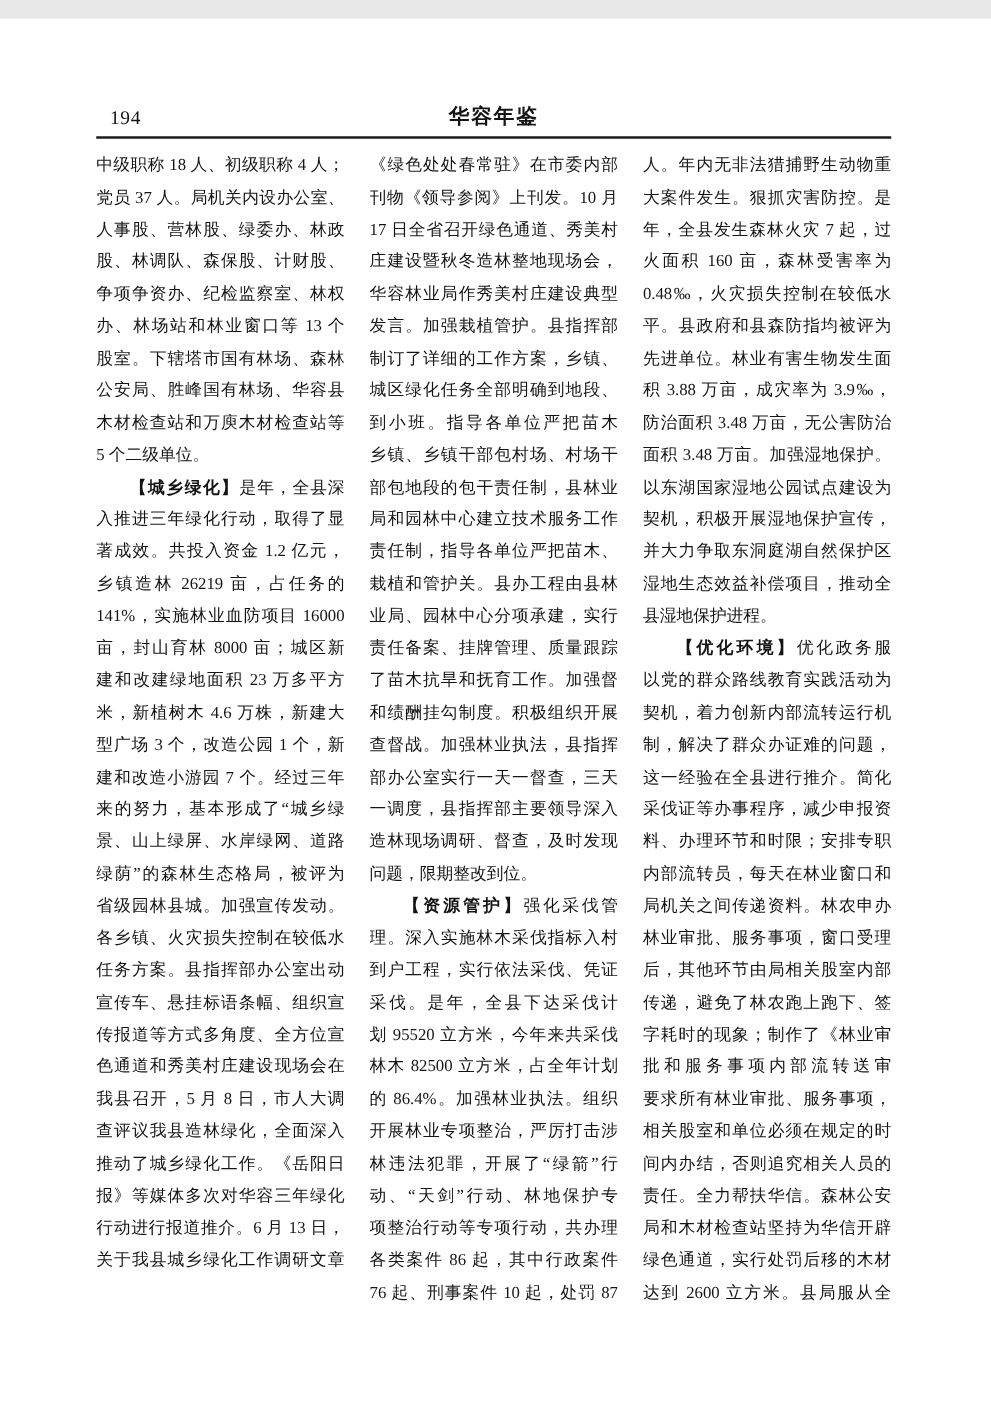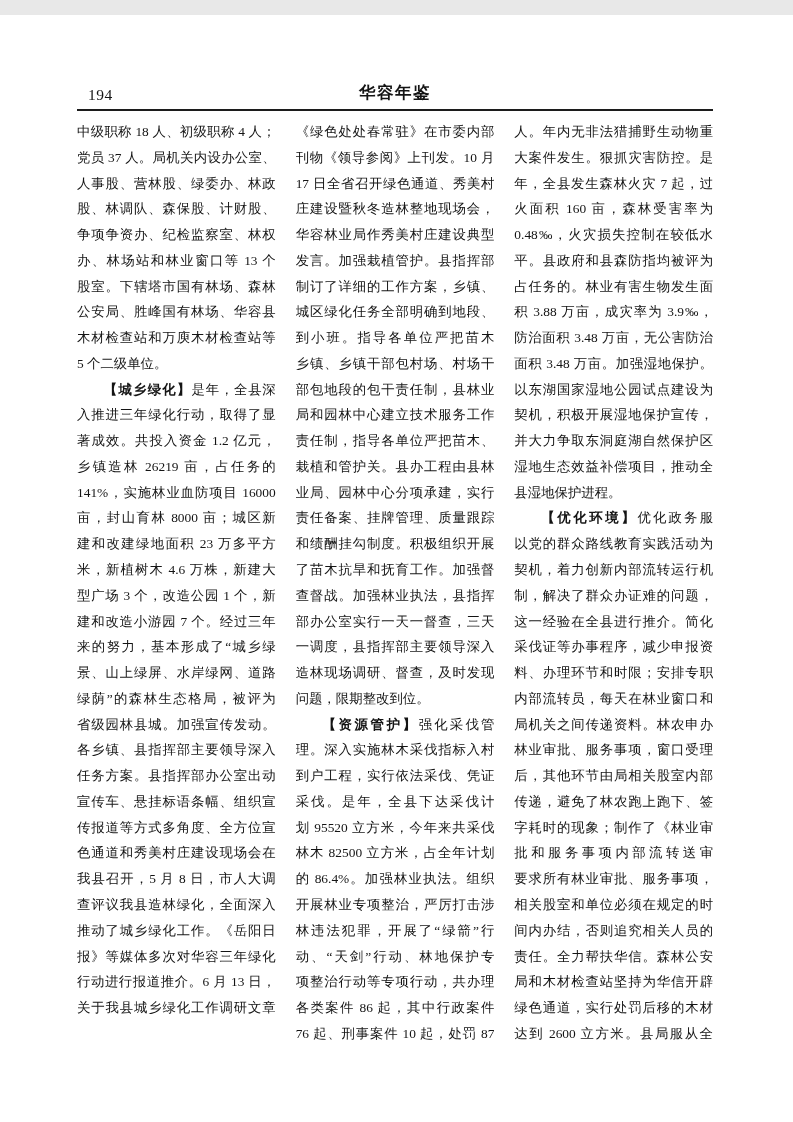--- a/index.html
+++ b/index.html
@@ -96,21 +96,21 @@
         <div class="line">141%，实施林业血防项目 16000</div>
         <div class="line">亩，封山育林 8000 亩；城区新</div>
         <div class="line">建和改建绿地面积 23 万多平方</div>
         <div class="line">米，新植树木 4.6 万株，新建大</div>
         <div class="line">型广场 3 个，改造公园 1 个，新</div>
         <div class="line">建和改造小游园 7 个。经过三年</div>
         <div class="line">来的努力，基本形成了“城乡绿</div>
         <div class="line">景、山上绿屏、水岸绿网、道路</div>
         <div class="line">绿荫”的森林生态格局，被评为</div>
         <div class="line">省级园林县城。加强宣传发动。</div>
-        <div class="line">各乡镇、县指挥部主要领导深入</div>
+        <div class="line">各乡镇、火灾损失控制在较低水</div>
         <div class="line">任务方案。县指挥部办公室出动</div>
         <div class="line">宣传车、悬挂标语条幅、组织宣</div>
         <div class="line">传报道等方式多角度、全方位宣</div>
         <div class="line">色通道和秀美村庄建设现场会在</div>
         <div class="line">我县召开，5 月 8 日，市人大调</div>
         <div class="line">查评议我县造林绿化，全面深入</div>
         <div class="line">推动了城乡绿化工作。《岳阳日</div>
         <div class="line">报》等媒体多次对华容三年绿化</div>
         <div class="line">行动进行报道推介。6 月 13 日，</div>
         <div class="line">关于我县城乡绿化工作调研文章</div>
@@ -125,22 +125,22 @@
         <div class="line">制订了详细的工作方案，乡镇、</div>
         <div class="line">城区绿化任务全部明确到地段、</div>
         <div class="line">到小班。指导各单位严把苗木</div>
         <div class="line">乡镇、乡镇干部包村场、村场干</div>
         <div class="line">部包地段的包干责任制，县林业</div>
         <div class="line">局和园林中心建立技术服务工作</div>
         <div class="line">责任制，指导各单位严把苗木、</div>
         <div class="line">栽植和管护关。县办工程由县林</div>
         <div class="line">业局、园林中心分项承建，实行</div>
         <div class="line">责任备案、挂牌管理、质量跟踪</div>
+        <div class="line">了苗木抗旱和抚育工作。加强督</div>
         <div class="line">和绩酬挂勾制度。积极组织开展</div>
-        <div class="line">了苗木抗旱和抚育工作。加强督</div>
         <div class="line">查督战。加强林业执法，县指挥</div>
         <div class="line">部办公室实行一天一督查，三天</div>
         <div class="line">一调度，县指挥部主要领导深入</div>
         <div class="line">造林现场调研、督查，及时发现</div>
         <div class="line end">问题，限期整改到位。</div>
         <div class="line indent"><b>【资源管护】</b>强化采伐管</div>
         <div class="line">理。深入实施林木采伐指标入村</div>
         <div class="line">到户工程，实行依法采伐、凭证</div>
         <div class="line">采伐。是年，全县下达采伐计</div>
         <div class="line">划 95520 立方米，今年来共采伐</div>
@@ -153,21 +153,21 @@
         <div class="line">各类案件 86 起，其中行政案件</div>
         <div class="line">76 起、刑事案件 10 起，处罚 87</div>
       </div>
     <div class="column">
         <div class="line">人。年内无非法猎捕野生动物重</div>
         <div class="line">大案件发生。狠抓灾害防控。是</div>
         <div class="line">年，全县发生森林火灾 7 起，过</div>
         <div class="line">火面积 160 亩，森林受害率为</div>
         <div class="line">0.48‰，火灾损失控制在较低水</div>
         <div class="line">平。县政府和县森防指均被评为</div>
-        <div class="line">占任务的。林业有害生物发生面</div>
+        <div class="line">先进单位。林业有害生物发生面</div>
         <div class="line">积 3.88 万亩，成灾率为 3.9‰，</div>
         <div class="line">防治面积 3.48 万亩，无公害防治</div>
         <div class="line">面积 3.48 万亩。加强湿地保护。</div>
         <div class="line">以东湖国家湿地公园试点建设为</div>
         <div class="line">契机，积极开展湿地保护宣传，</div>
         <div class="line">并大力争取东洞庭湖自然保护区</div>
         <div class="line">湿地生态效益补偿项目，推动全</div>
         <div class="line end">县湿地保护进程。</div>
         <div class="line indent"><b>【优化环境】</b>优化政务服务。</div>
         <div class="line">以党的群众路线教育实践活动为</div>

